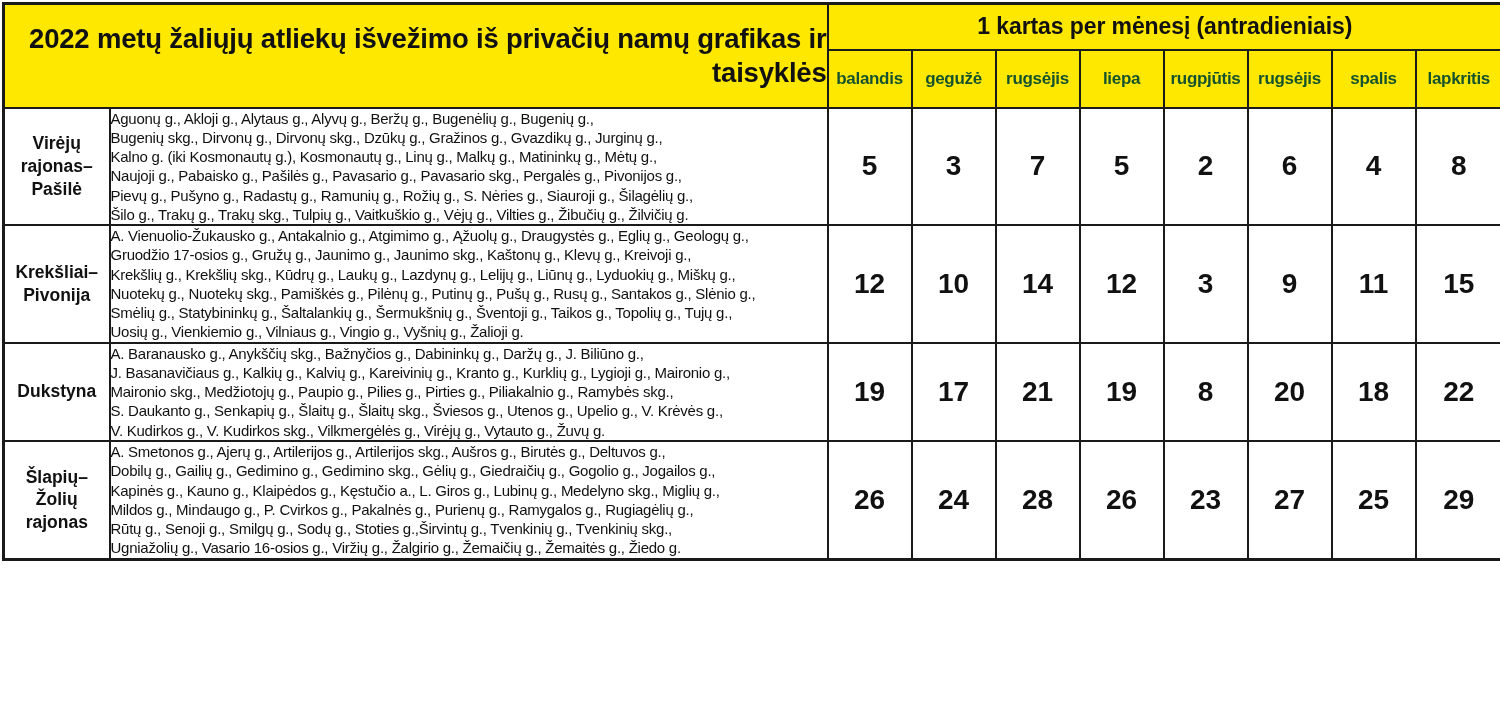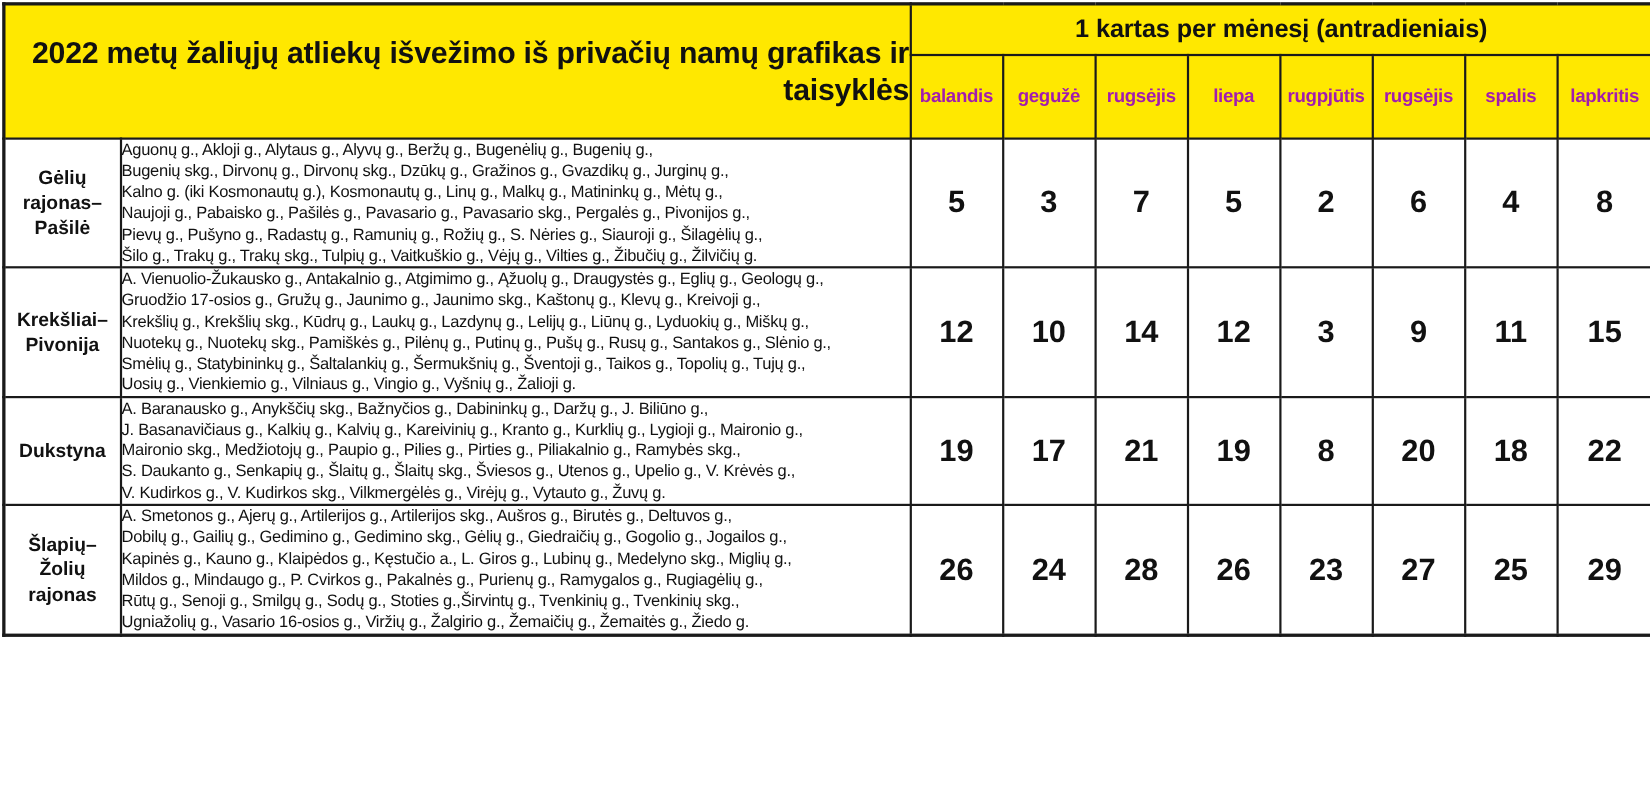--- a/index.html
+++ b/index.html
@@ -52,22 +52,22 @@
     color: #111111;
     height: 46px;
     box-sizing: border-box;
     letter-spacing: -0.1px;
   }
   .hdr-month {
     background: #FFE800;
     text-align: center;
     font-weight: bold;
     font-size: 17px;
-    color: #a21caf;
-    height: 76px;
+    color: #14532d;
+    height: 58px;
     box-sizing: border-box;
     letter-spacing: -0.3px;
   }
 
   
   .region-cell {
     text-align: center;
     font-weight: bold;
     font-size: 17.5px;
     line-height: 1.30;
@@ -128,21 +128,21 @@
         <th class="hdr-month">rugsėjis</th>
         <th class="hdr-month">liepa</th>
         <th class="hdr-month">rugpjūtis</th>
         <th class="hdr-month">rugsėjis</th>
         <th class="hdr-month">spalis</th>
         <th class="hdr-month">lapkritis</th>
       </tr>
     </thead>
     <tbody>
       <tr>
-        <td class="region-cell">Gėlių
+        <td class="region-cell">Virėjų
 rajonas–
 Pašilė</td>
         <td class="streets-cell">Aguonų g., Akloji g., Alytaus g.,  Alyvų g., Beržų g., Bugenėlių g., Bugenių g.,
 Bugenių skg.,  Dirvonų g., Dirvonų skg., Dzūkų g., Gražinos g., Gvazdikų g., Jurginų g.,
 Kalno g. (iki Kosmonautų g.), Kosmonautų g., Linų g., Malkų g., Matininkų g., Mėtų g.,
 Naujoji g., Pabaisko g., Pašilės g., Pavasario g., Pavasario skg., Pergalės g., Pivonijos g.,
 Pievų g., Pušyno g., Radastų g., Ramunių g., Rožių g., S. Nėries g., Siauroji g., Šilagėlių g.,
 Šilo g., Trakų g., Trakų skg., Tulpių g., Vaitkuškio g., Vėjų g., Vilties g., Žibučių g., Žilvičių g.</td>
         <td class="date-cell">5</td>
         <td class="date-cell">3</td>

